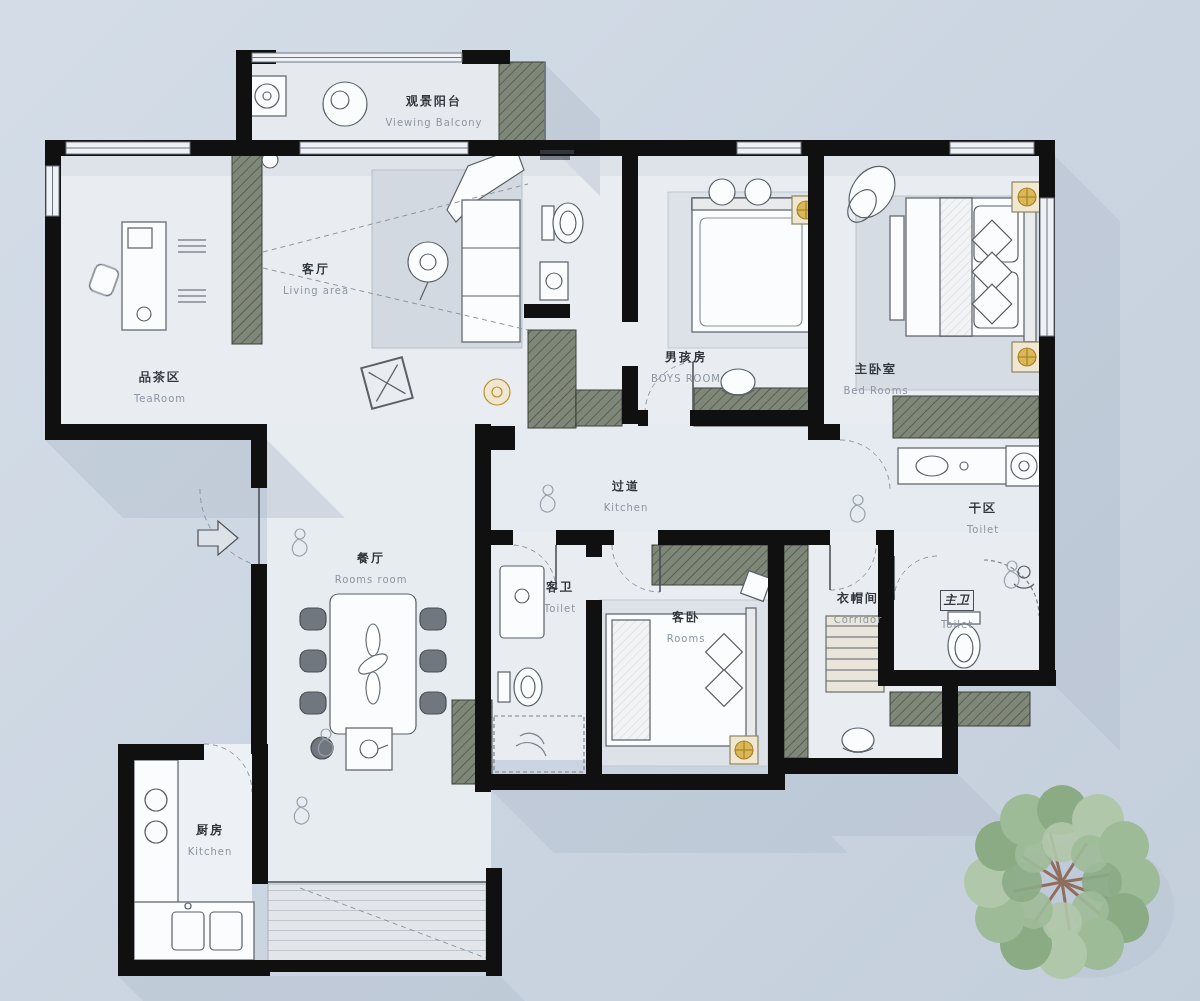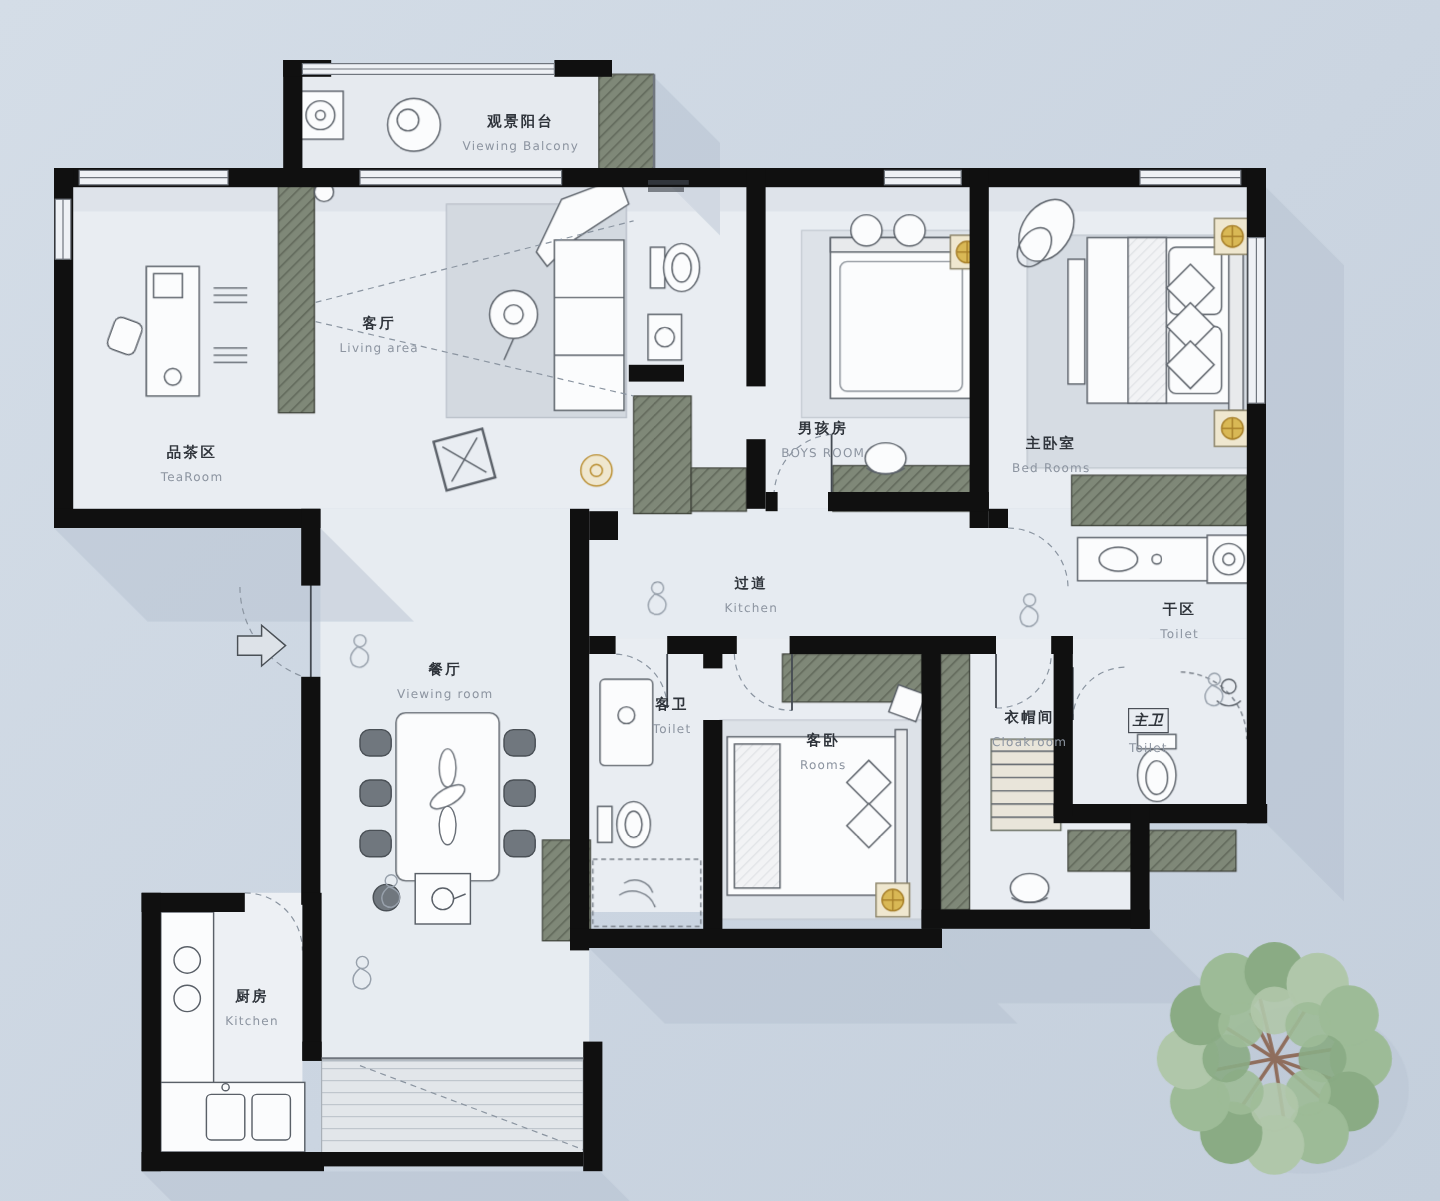--- a/index.html
+++ b/index.html
@@ -473,33 +473,33 @@
 <div class="room-label" style="left:626px;top:479px;">
       <span class="zh">过道</span>
       <span class="en">Kitchen</span>
     </div>
 <div class="room-label" style="left:983px;top:501px;">
       <span class="zh">干区</span>
       <span class="en">Toilet</span>
     </div>
 <div class="room-label" style="left:371px;top:551px;">
       <span class="zh">餐厅</span>
-      <span class="en">Viewing room</span>
+      <span class="en">Rooms room</span>
     </div>
 <div class="room-label" style="left:560px;top:580px;">
       <span class="zh">客卫</span>
       <span class="en">Toilet</span>
     </div>
 <div class="room-label" style="left:686px;top:610px;">
       <span class="zh">客卧</span>
       <span class="en">Rooms</span>
     </div>
 <div class="room-label" style="left:858px;top:591px;text-align:center;">
       <span class="zh">衣帽间</span>
-      <span class="en">Cloakroom</span>
+      <span class="en">Corridor</span>
     </div>
 <div class="room-label boxed" style="left:957px;top:589px;"><span class="zh">主卫</span><span class="en">Toilet</span></div>
 <div class="room-label" style="left:210px;top:823px;">
       <span class="zh">厨房</span>
       <span class="en">Kitchen</span>
     </div>
 
 </div>
 
 </body></html>

